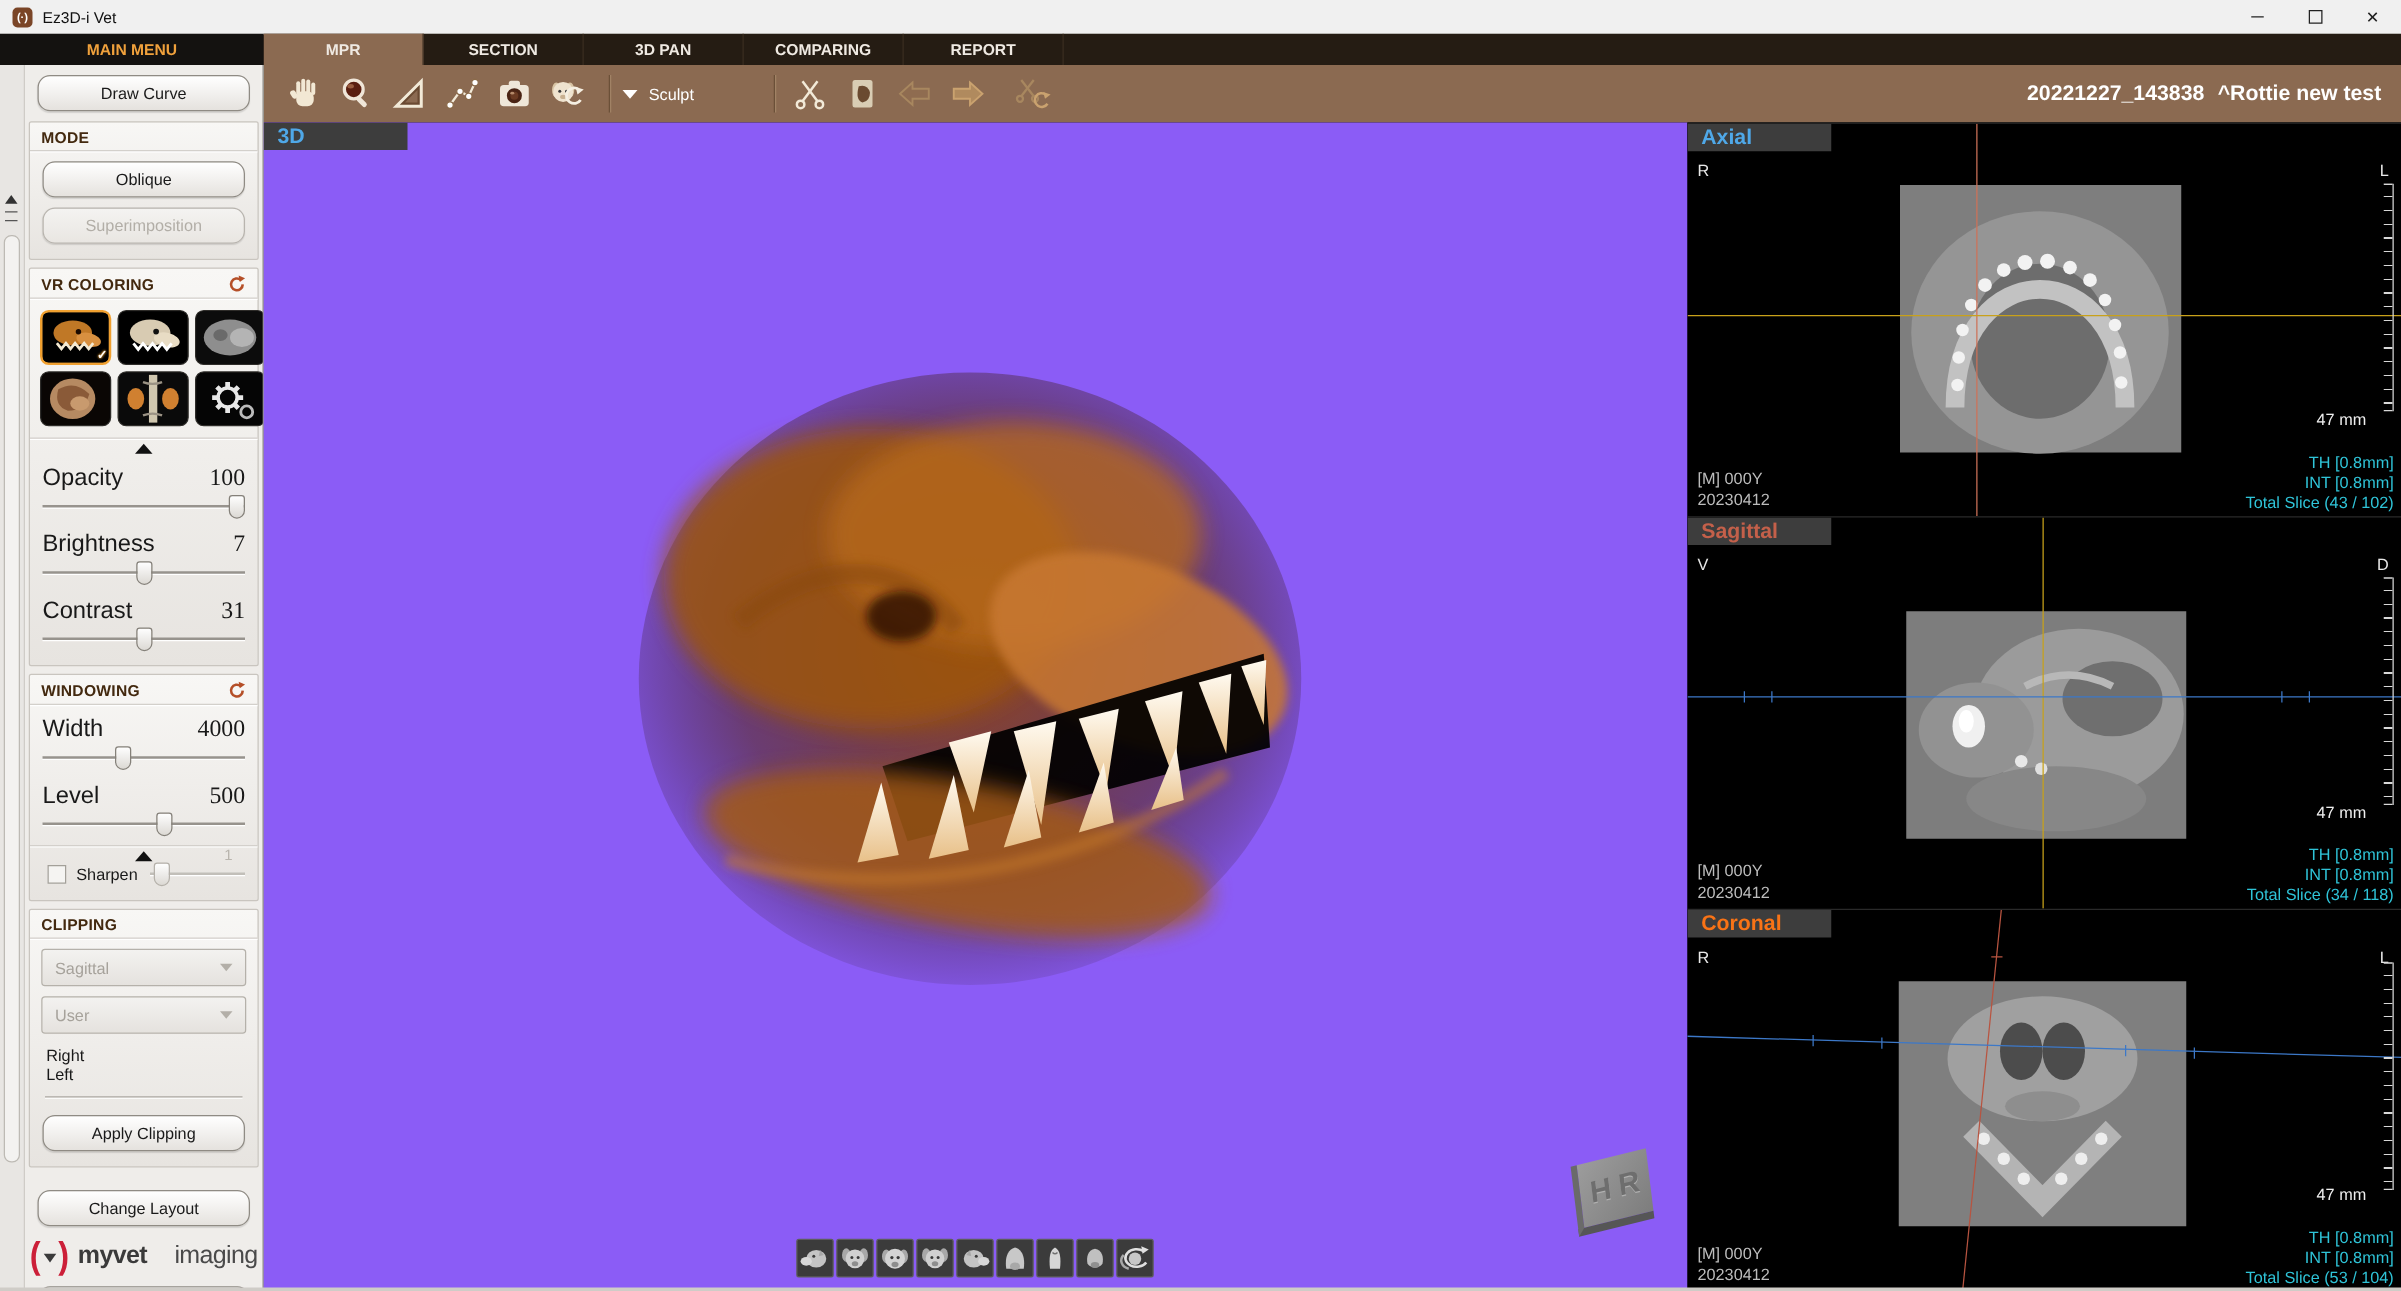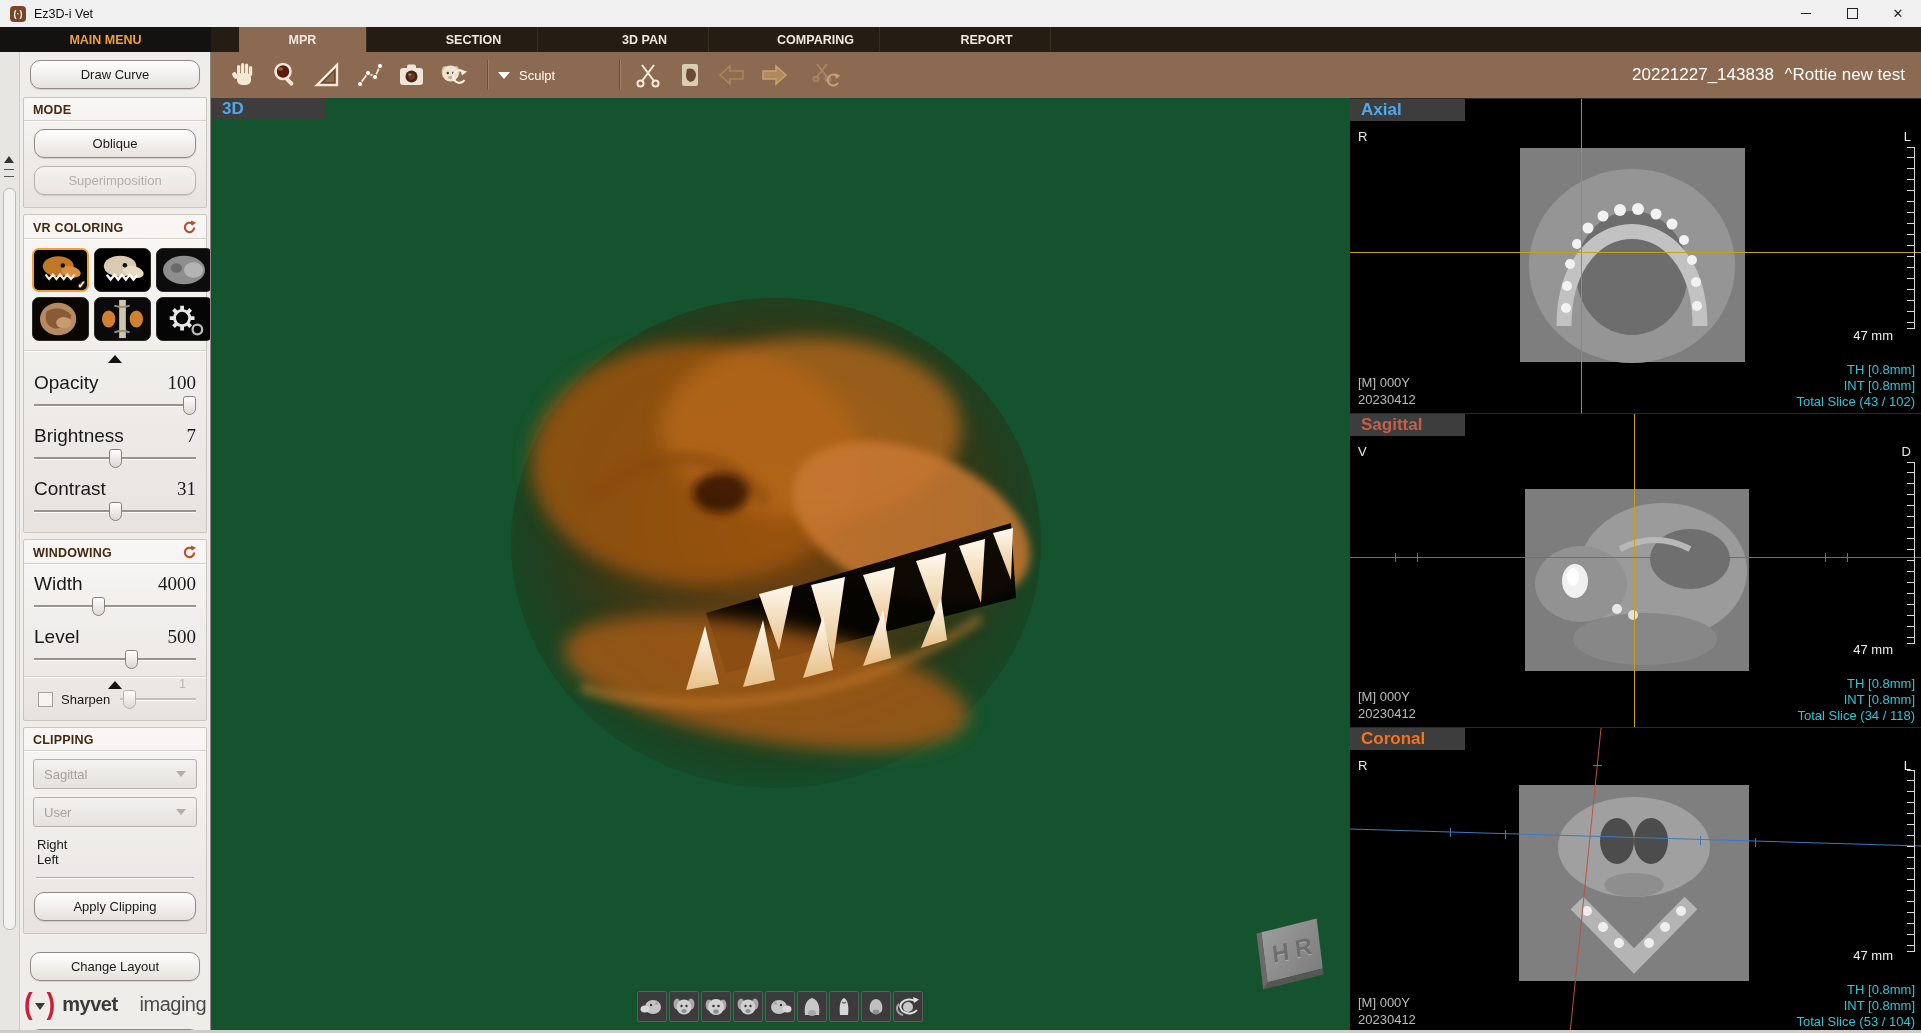--- a/index.html
+++ b/index.html
@@ -15,34 +15,34 @@
   .wincontrols{margin-left:auto;display:flex;height:100%;}
   .winbtn{width:46px;height:100%;display:flex;align-items:center;justify-content:center;color:#222;}
   .glyph-min{width:10px;height:1px;background:#222;}
   .glyph-max{width:9px;height:9px;border:1px solid #222;}
   .glyph-close{font-size:13px;line-height:1;}
 
   
   .mainmenu{position:absolute;left:0;top:27px;width:211px;height:25px;background:#141210;
             color:#f0a13c;font-weight:bold;font-size:12.5px;display:flex;align-items:center;justify-content:center;}
   .tabstrip{position:absolute;left:211px;top:27px;right:0;height:25px;background:#251c13;
-            display:flex;padding-left:28px;box-sizing:border-box;gap:43px;}
+            display:flex;padding-left:0;box-sizing:border-box;}
   .tab{width:127px;height:100%;display:flex;align-items:center;justify-content:center;
        color:#efe9e2;font-weight:bold;font-size:12.5px;border-right:1px solid #3a2d20;}
   .tab.active{background:#8b6a51;}
 
   
   .toolbar{position:absolute;left:211px;top:52px;right:0;height:46px;background:#8b6a51;
            display:flex;align-items:center;padding-left:14px;box-sizing:border-box;}
   .tool{width:36px;height:36px;display:flex;align-items:center;justify-content:center;margin-right:6px;}
   .tsep{width:1px;height:30px;background:#6b5038;box-shadow:1px 0 0 #a18265;margin:0 10px;}
   .sculpt{display:flex;align-items:center;color:#fff;font-size:13px;margin-right:4px;}
   .sculpt .caret{width:0;height:0;border-left:6px solid transparent;border-right:6px solid transparent;
                  border-top:7px solid #fff;margin-right:9px;}
-  .studytitle{margin-left:auto;margin-right:16px;color:#fff;font-weight:normal;font-size:17px;white-space:nowrap;}
+  .studytitle{margin-left:auto;margin-right:16px;color:#fff;font-weight:bold;font-size:17px;white-space:nowrap;}
   .studytitle span{margin-left:6px;}
 
   
   .sidebar{position:absolute;left:0;top:52px;width:211px;bottom:0;background:#efedea;
            border-right:1px solid #8d8a84;box-sizing:border-box;}
   .scrollstrip{position:absolute;left:0;top:0;width:19px;bottom:0;background:#e8e6e3;border-right:1px solid #cfccc7;}
   .ss-up{position:absolute;left:4px;top:104px;width:0;height:0;border-left:5px solid transparent;
          border-right:5px solid transparent;border-bottom:7px solid #333;}
   .ss-grip{position:absolute;left:4px;top:117px;width:10px;height:6px;
            border-top:1.5px solid #555;border-bottom:1.5px solid #555;}
@@ -98,21 +98,21 @@
   .rlline{height:1px;background:#aca8a2;box-shadow:0 1px 0 #fff;margin:10px 12px 14px;}
 
   .brand{display:flex;align-items:center;justify-content:center;margin:10px 0 2px;}
   .brand .bkt{color:#cc1f38;font-size:26px;font-weight:bold;line-height:1;transform:scaleY(1.15);}
   .brand .tri{width:0;height:0;border-left:5px solid transparent;border-right:5px solid transparent;
               border-top:7px solid #3a3a3a;margin:4px 2px 0;}
   .brand .t1{font-size:20px;font-weight:bold;color:#3a3a3a;margin-left:7px;letter-spacing:-.5px;}
   .brand .t2{font-size:20px;font-weight:300;color:#4a4a4a;margin-left:22px;letter-spacing:-.5px;}
 
   
-  .vp3d{position:absolute;left:211px;top:98px;width:1139px;bottom:0;background:#14532d;overflow:hidden;}
+  .vp3d{position:absolute;left:211px;top:98px;width:1139px;bottom:0;background:#8b5cf6;overflow:hidden;}
   .vhead{position:absolute;left:0;top:0;width:115px;height:22px;background:#3d3d3d;
          display:flex;align-items:center;padding-left:11px;box-sizing:border-box;font-size:17px;font-weight:bold;}
   .skullwrap{position:absolute;left:300px;top:190px;width:560px;height:540px;}
   .presets{position:absolute;left:426px;bottom:11px;display:flex;gap:2px;}
   .preset{width:30px;height:31px;background:#3b3b3b;border:1px solid #5d5d5d;border-radius:2px;
           display:flex;align-items:center;justify-content:center;box-sizing:border-box;}
   .preset svg{display:block;}
   .cube{position:absolute;left:1048px;top:828px;width:62px;height:56px;transform:rotate(-14deg) skewX(-7deg);
         background:linear-gradient(135deg,#9c9c9c,#7d7d7d);border-left:5px solid #6a6a6a;border-bottom:6px solid #565656;
         display:flex;align-items:center;justify-content:center;gap:6px;box-sizing:border-box;}

